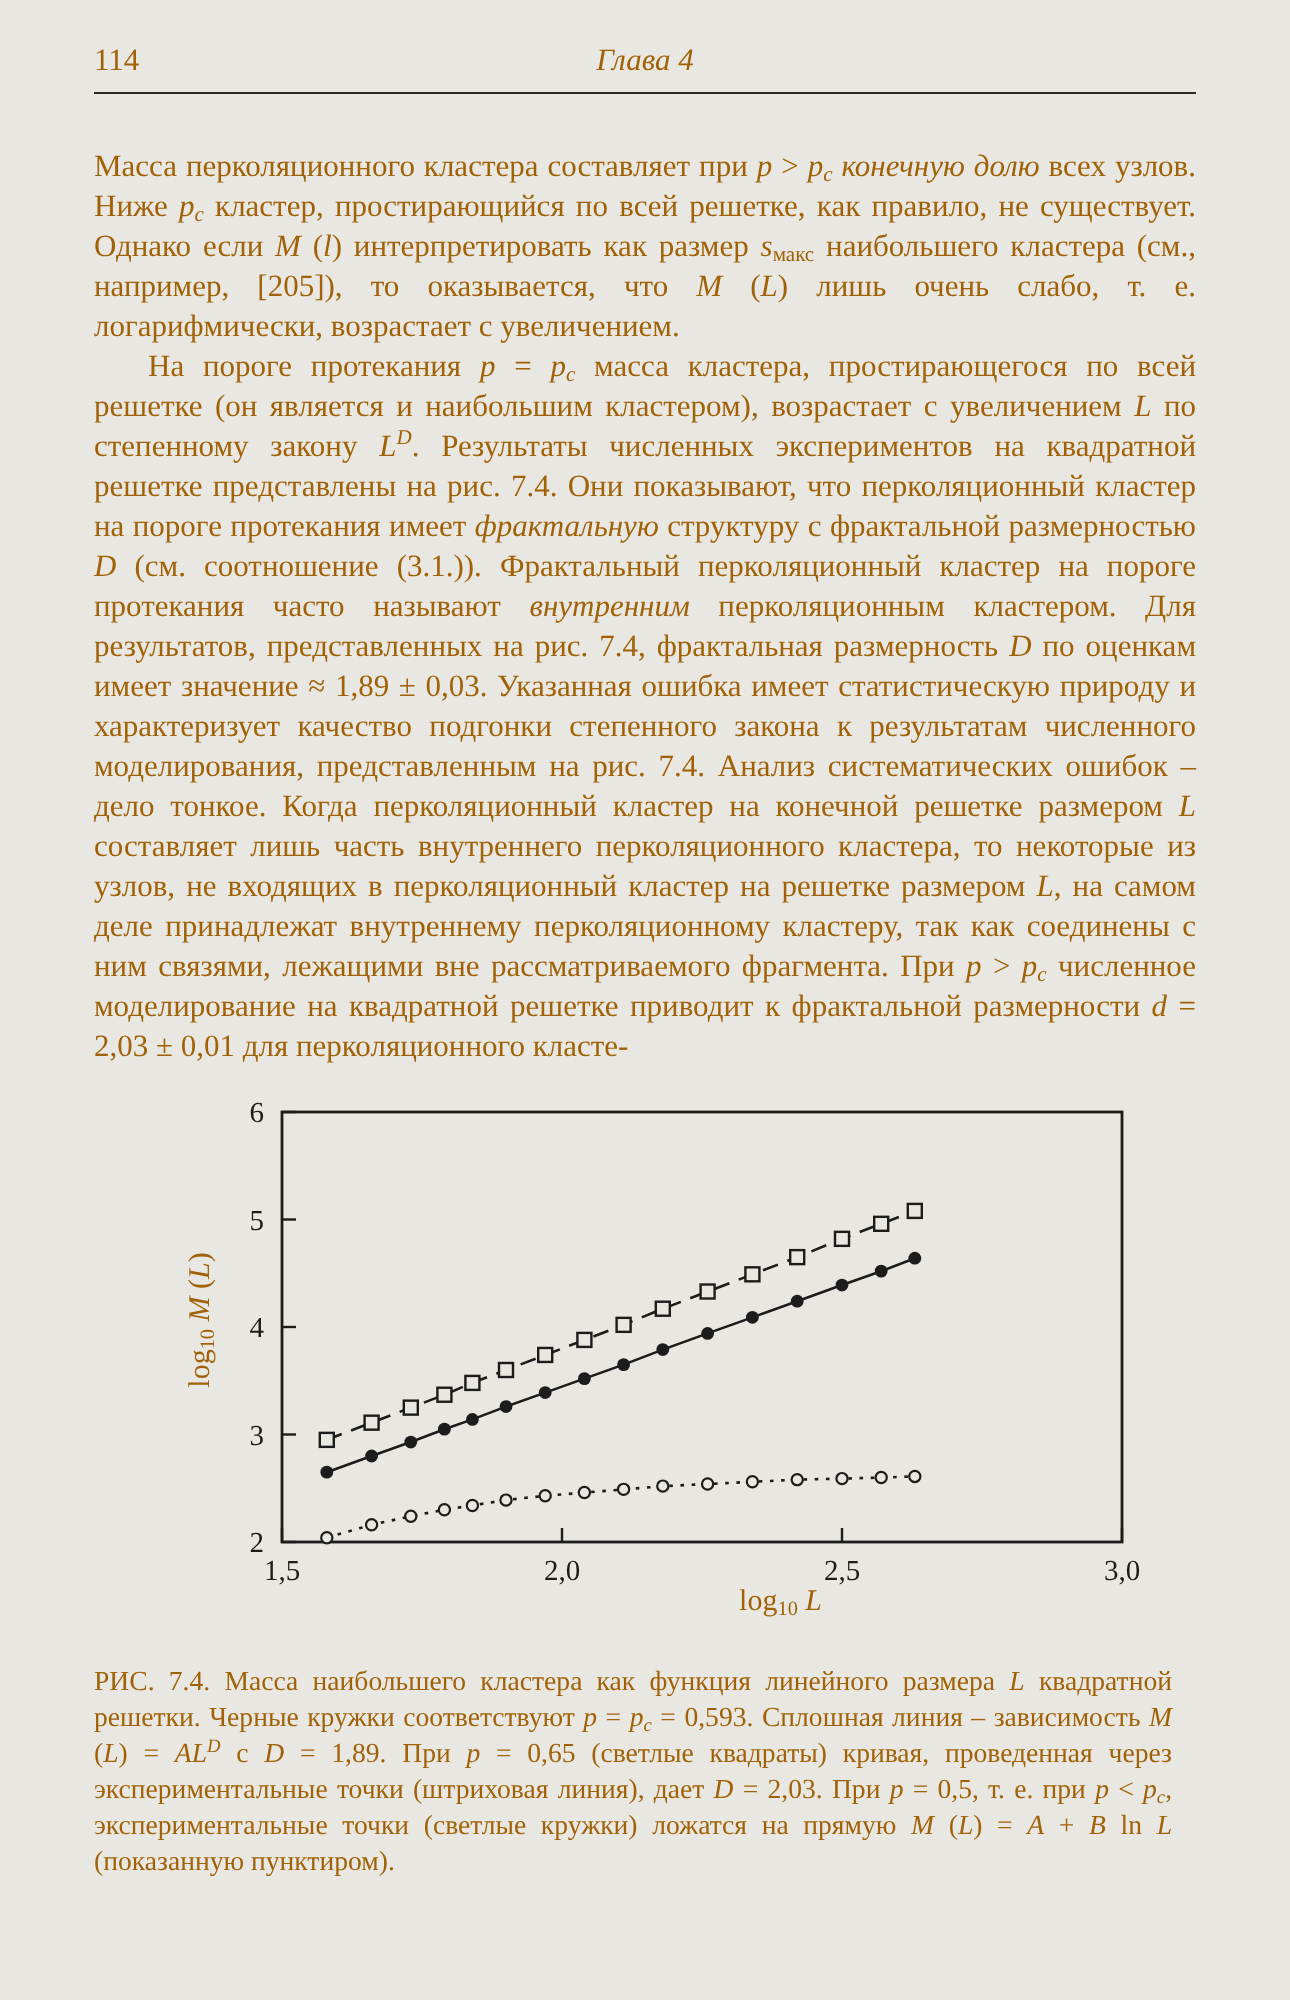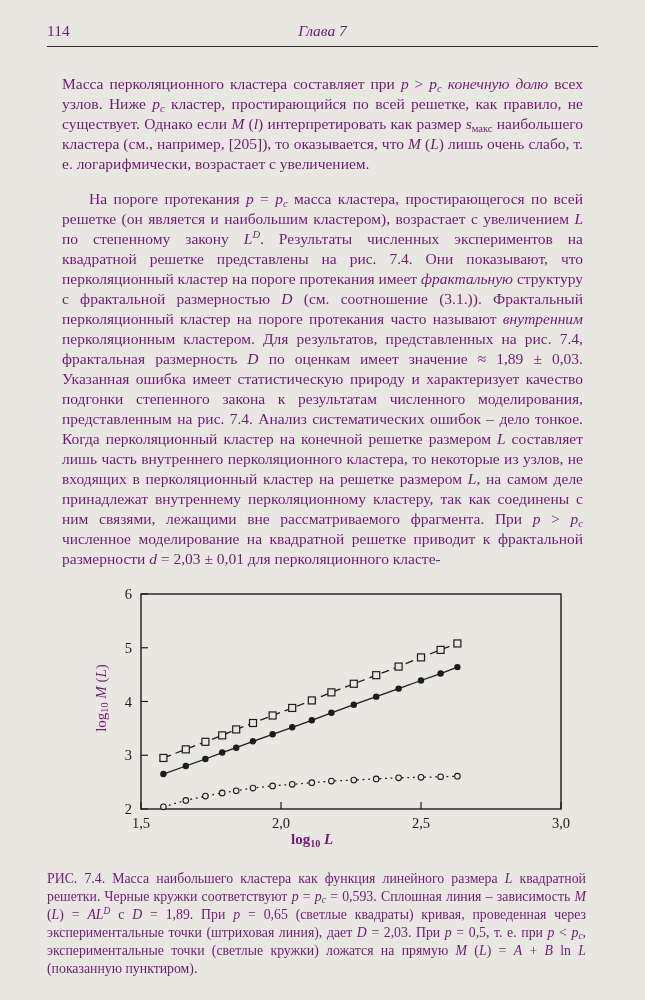--- a/index.html
+++ b/index.html
@@ -1,53 +1,53 @@
 <!DOCTYPE html>
 <html lang="ru"><head>
 <meta charset="utf-8">
 <style>
   html,body{margin:0;padding:0;background:#d8d6d1;}
   .page{
     width:645px;height:1000px;box-sizing:border-box;
-    background:#e9e7e2;color:#701a75;
+    background:#e9e7e2;color:#a16207;
     font-family:"Liberation Serif", serif;
     padding:22px 47px 0 47px;
     position:relative;overflow:hidden;
   }
   .header{position:relative;height:24px;border-bottom:1.7px solid #2a2a2a;}
   .page-num{position:absolute;left:0;top:0;font-size:15.5px;}
   .chapter{position:absolute;left:0;right:0;top:0;text-align:center;font-style:italic;font-size:15.5px;}
-  .body-text{font-size:15.5px;line-height:20px;text-align:justify;margin:15px;hyphens:auto;}
+  .body-text{font-size:15.5px;line-height:20px;text-align:justify;margin:0;hyphens:auto;}
   p.first{margin-top:27px;}
   p.indent{text-indent:27px;}
   .it{font-style:italic;}
   sub,sup{font-size:68%;line-height:0;}
   sub{vertical-align:-0.25em;}
   sup{vertical-align:0.55em;}
   .figure{position:relative;height:274px;margin-top:12px;}
   #chart-svg{display:block;margin-left:44px;}
   .y-axis-label{
     position:absolute;left:54px;top:114px;
     transform:translate(-50%,-50%) rotate(-90deg);
     white-space:nowrap;font-size:15px;
   }
   .x-axis-label{
     position:absolute;left:244px;top:247px;width:120px;
-    text-align:left;font-size:15px;white-space:nowrap;font-weight:bold;
+    text-align:right;font-size:15px;white-space:nowrap;
   }
   .caption{font-size:13.8px;line-height:18px;text-align:justify;margin:12px 12px 0 0;}
 </style>
 </head>
 <body>
 
 <div class="page">
 
   <div class="header">
     <span class="page-num">114</span>
-    <span class="chapter">Глава 7</span>
+    <span class="chapter">Глава 4</span>
   </div>
 
   <p class="body-text first"><span>Масса перколяционного кластера составляет при </span><span class="it">p</span><span> &gt; </span><span class="it">p</span><sub class="it">c</sub><span> </span><span class="it">конечную долю</span><span> всех узлов. Ниже </span><span class="it">p</span><sub class="it">c</sub><span> кластер, простирающийся по всей решетке, как правило, не существует. Однако если </span><span class="it">M</span><span> (</span><span class="it">l</span><span>) интерпретировать как размер </span><span class="it">s</span><sub>макс</sub><span> наибольшего кластера (см., например, [205]), то оказывается, что </span><span class="it">M</span><span> (</span><span class="it">L</span><span>) лишь очень слабо, т. е. логарифмически, возрастает с увеличением.</span></p>
   <p class="body-text indent"><span>На пороге протекания </span><span class="it">p</span><span> = </span><span class="it">p</span><sub class="it">c</sub><span> масса кластера, простирающегося по всей решетке (он является и наибольшим кластером), возрастает с увеличением </span><span class="it">L</span><span> по степенному закону </span><span class="it">L</span><sup class="it">D</sup><span>. Результаты численных экспериментов на квадратной решетке представлены на рис. 7.4. Они показывают, что перколяционный кластер на пороге протекания имеет </span><span class="it">фрактальную</span><span> структуру с фрактальной размерностью </span><span class="it">D</span><span> (см. соотношение (3.1.)). Фрактальный перколяционный кластер на пороге протекания часто называют </span><span class="it">внутренним</span><span> перколяционным кластером. Для результатов, представленных на рис. 7.4, фрактальная размерность </span><span class="it">D</span><span> по оценкам имеет значение ≈ 1,89 ± 0,03. Указанная ошибка имеет статистическую природу и характеризует качество подгонки степенного закона к результатам численного моделирования, представленным на рис. 7.4. Анализ систематических ошибок – дело тонкое. Когда перколяционный кластер на конечной решетке размером </span><span class="it">L</span><span> составляет лишь часть внутреннего перколяционного кластера, то некоторые из узлов, не входящих в перколяционный кластер на решетке размером </span><span class="it">L</span><span>, на самом деле принадлежат внутреннему перколяционному кластеру, так как соединены с ним связями, лежащими вне рассматриваемого фрагмента. При </span><span class="it">p</span><span> &gt; </span><span class="it">p</span><sub class="it">c</sub><span> численное моделирование на квадратной решетке приводит к фрактальной размерности </span><span class="it">d</span><span> = 2,03 ± 0,01 для перколяционного класте-</span></p>
 
   <div class="figure">
     <svg id="chart-svg" width="520" height="250">
         <rect x="50" y="10" width="420" height="215" fill="none" stroke="#1c1c1c" stroke-width="1.4"></rect>
         <g>
           <line x1="50" y1="225" x2="50" y2="218" stroke="#1c1c1c" stroke-width="1.2"></line>

